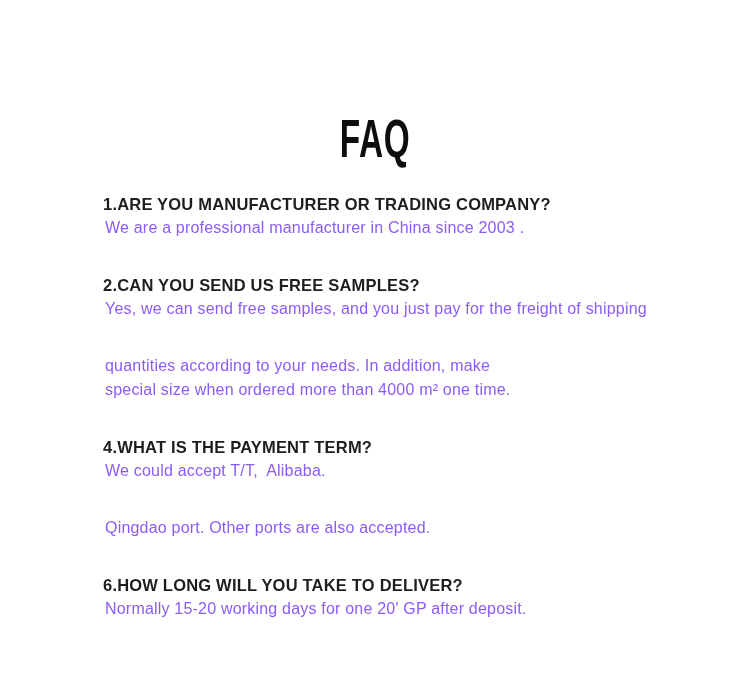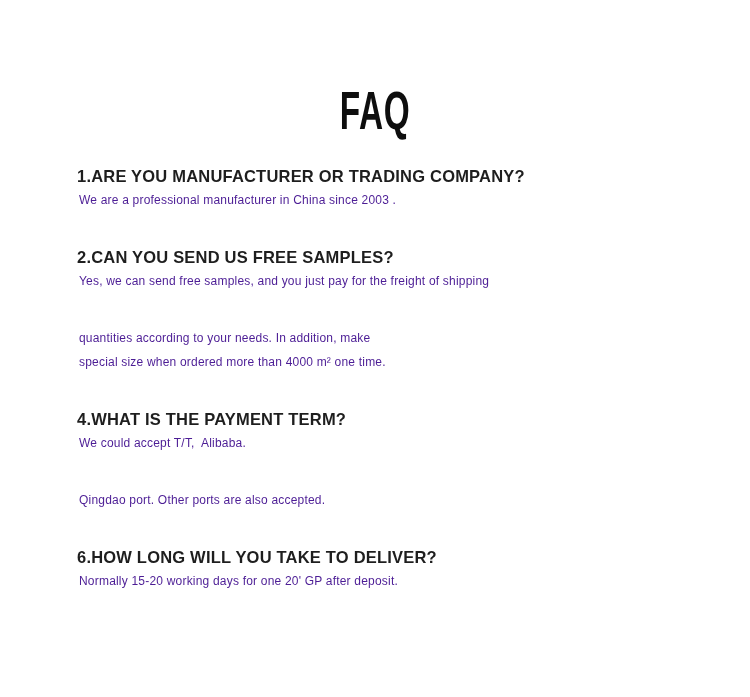--- a/index.html
+++ b/index.html
@@ -10,54 +10,53 @@
     overflow: hidden;
     font-family: "Liberation Sans", "DejaVu Sans", sans-serif;
   }
   .page {
     width: 750px;
     height: 697px;
     background: #ffffff;
     position: relative;
   }
   .title-wrap {
-    padding-top: 84px;
+    padding-top: 112px;
     text-align: center;
     line-height: 1;
   }
   .faq-title {
     display: inline-block;
     font-size: 53px;
     font-weight: bold;
     color: #0e0e0e;
     letter-spacing: 1px;
     transform: scaleX(0.63);
     transform-origin: center top;
     line-height: 1;
   }
   .sections {
     margin-top: 27px;
-    padding-left: 41px;
+    padding-left: 103px;
     padding-right: 8px;
-    margin-left: 36px;
   }
   .faq-section { margin-top: 33px; }
   .faq-section:first-child { margin-top: 0; }
   .question {
     font-size: 16.5px;
     font-weight: bold;
     color: #1e1e1e;
     line-height: 24px;
     letter-spacing: 0.2px;
     white-space: pre;
   }
   .answer-line {
-    font-size: 12px;
+    font-size: 16px;
     font-weight: normal;
-    color: #4c1d95;
+    color: #8b5cf6;
     line-height: 24px;
     letter-spacing: 0.2px;
     white-space: pre;
     padding-left: 2px;
   }
 </style>
 </head>
 <body>
 
 <div class="page">

